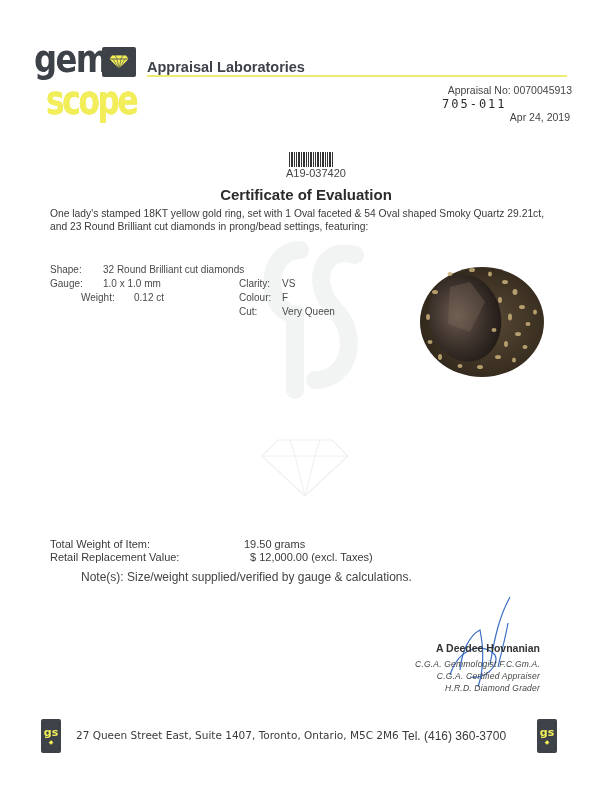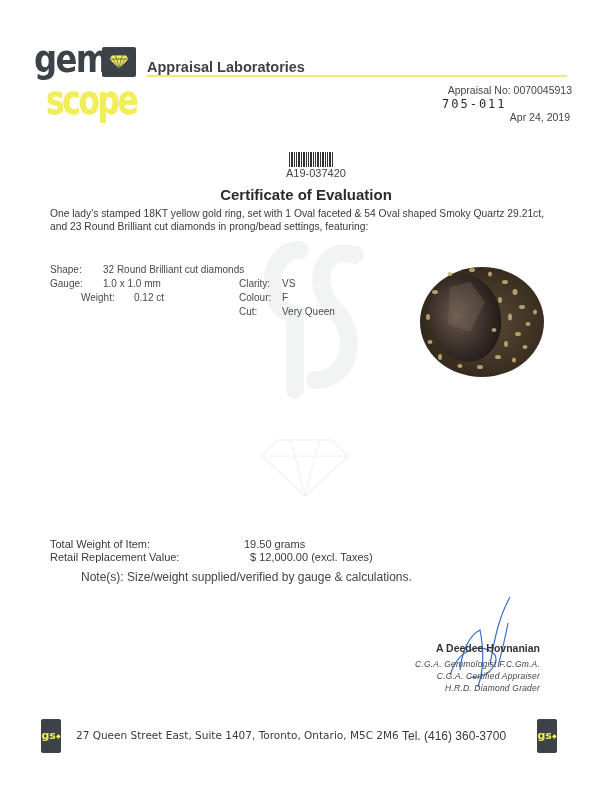--- a/index.html
+++ b/index.html
@@ -40,21 +40,21 @@
   .ring { left: 410px; top: 262px; width: 140px; height: 118px; }
 
   .totals { font-size: 11px; color: #3a3a3a; text-align: right; }
   .note { left: 56px; top: 570px; font-size: 12px; color: #444; margin-left: 25px; }
 
   .signature { left: 440px; top: 595px; width: 90px; height: 95px; }
   .appraiser-name { right: 72px; top: 642px; font-size: 10.5px; font-weight: bold; color: #333; text-align: right; }
   .cred { right: 72px; font-size: 8.5px; color: #444; font-style: italic; text-align: right; letter-spacing: 0.2px; }
 
   .footer-logo { width: 20px; height: 34px; background: #3d4148; border-radius: 2px;
-    display: flex; flex-direction: row; align-items: center; justify-content: center; }
+    display: flex; flex-direction: column; align-items: center; justify-content: center; }
   .footer-logo .gs { color: #f2ee5a; font-weight: bold; font-size: 11px; line-height: 12px; font-family: "DejaVu Sans", sans-serif; }
   .footer-logo .dia { color: #f2ee5a; font-size: 6px; line-height: 7px; }
   .address { left: 76px; top: 729px; font-size: 10.5px; color: #3a3a3a; font-family: "DejaVu Sans", sans-serif; }
   .tel { left: 402px; top: 729px; font-size: 12px; color: #3a3a3a; font-family: Liberation Sans, sans-serif; }
 </style>
 </head>
 <body>
 
 <div class="abs logo-gem">gem</div>
 <div class="abs logo-box">

